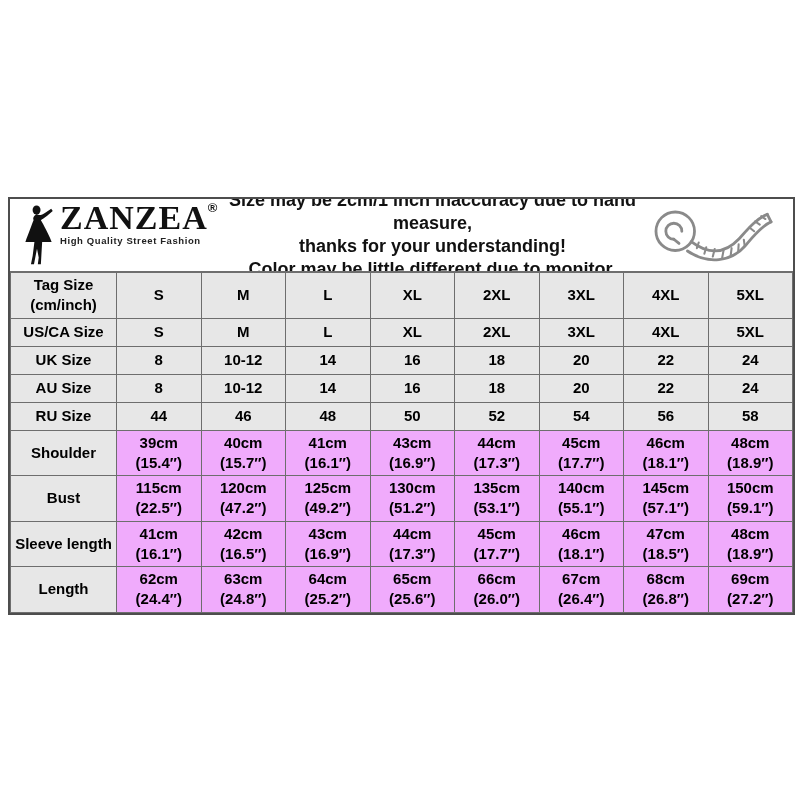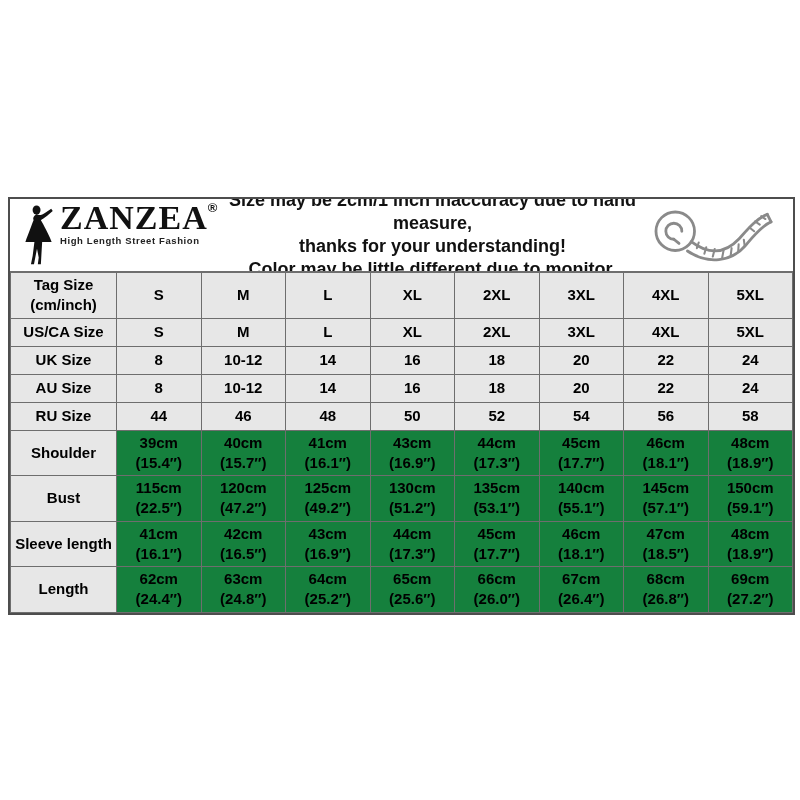--- a/index.html
+++ b/index.html
@@ -29,21 +29,21 @@
   .tape-svg { width:138px; height:62px; flex:0 0 auto; margin-right:14px; }
   
   table { border-collapse:collapse; width:100%; table-layout:fixed; }
   th, td {
     border:1px solid #6e6e6e; text-align:center; vertical-align:middle;
     font-weight:bold; font-size:15px; line-height:1.35;
     white-space:pre-line; padding:2px 0; overflow:hidden;
   }
   th { background:#e7e7e7; }
   tr.size-row td { background:#e7e7e7; }
-  tr.measure-row td { background:#15803d; }
+  tr.measure-row td { background:#f0abfc; }
   tr.header-row { height:38px; }
   tr.size-row { height:28px; }
   tr.measure-row { height:43px; }
 </style>
 </head>
 <body>
 
 <div class="panel">
 
   <div class="header">
@@ -54,21 +54,21 @@
           <ellipse cx="16" cy="7" rx="4.6" ry="5.4"></ellipse>
           <path d="M16 12 C19 13.5 22 13 27 9.5 L33 5.5 L34.8 8.2 L28 14 C24.5 16.5 22 18 21 19
                    C24 24 30 35 33.5 44 L3 44 C6.5 35 10.5 24 12.5 19 C11.5 16.5 12.5 13.5 16 12 Z"></path>
           <path d="M13.5 44 L11.5 60 L9.5 70 L13 70 L16.5 52 L18.5 62 L17.5 70 L21 70 L22.5 44 Z"></path>
         </g>
       </svg>
       <div class="logo-text">
         <div class="brand-line">
           <span>ZANZEA</span><sup>®</sup>
         </div>
-        <div class="tagline">High Length Street Fashion</div>
+        <div class="tagline">High Quality Street Fashion</div>
       </div>
     </div>
 
     <div class="notice">
       <div>Size may be 2cm/1 inch inaccuracy due to hand measure,</div>
       <div>thanks for your understanding!</div>
       <div>Color may be little different due to monitor,</div>
     </div>
 
     <svg class="tape-svg" viewBox="0 0 140 66" xmlns="http://www.w3.org/2000/svg" fill="none" stroke="#8a8a8a" stroke-width="3" stroke-linecap="round" stroke-linejoin="round">

